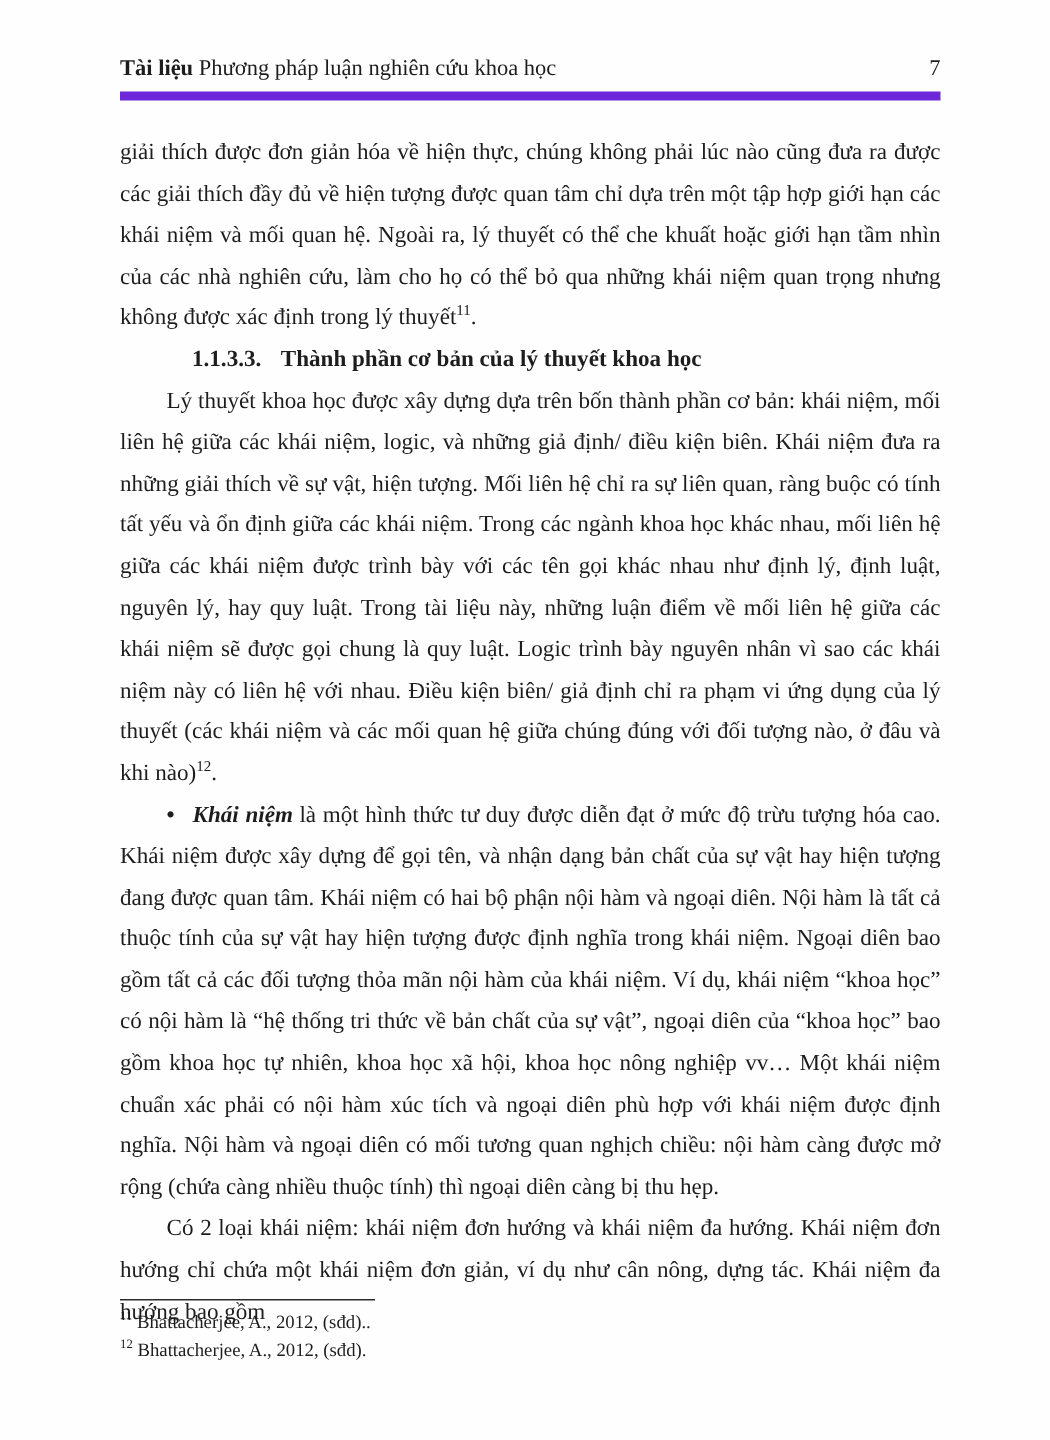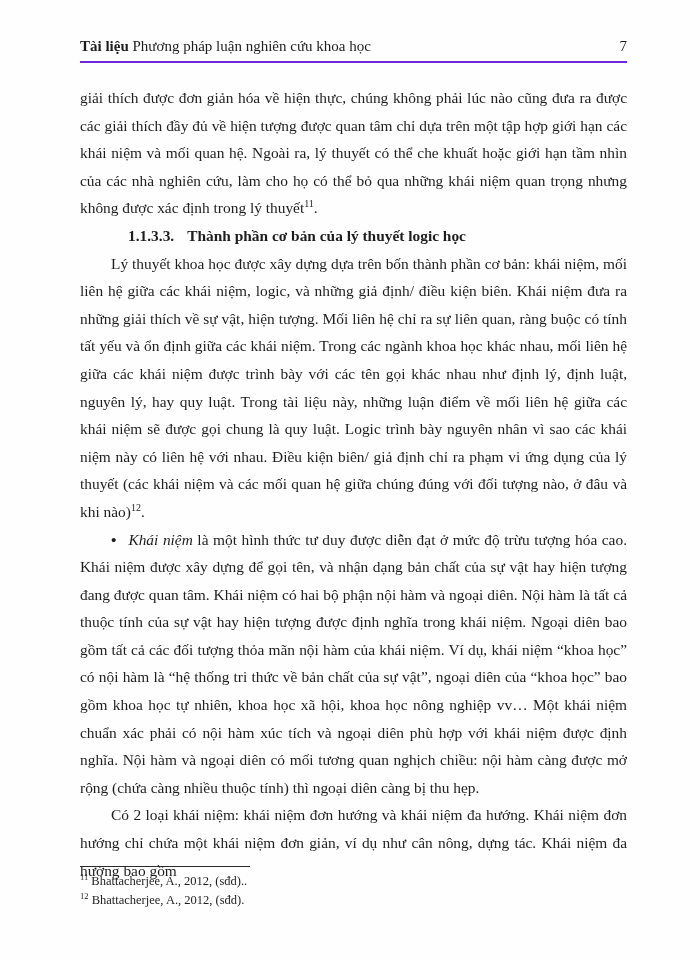--- a/index.html
+++ b/index.html
@@ -19,37 +19,37 @@
     right: 73px;
     top: 36px;
   }
   .page-header {
     display: flex;
     justify-content: space-between;
     align-items: flex-end;
     font-size: 15px;
     line-height: 20px;
     padding-bottom: 5px;
-    border-bottom: 2px solid #6d28d9;
+    border-bottom: 6px solid #6d28d9;
   }
   .page-header .doc-label { font-weight: bold; }
   .page-header .doc-title { white-space: pre; }
   .doc-body {
     margin-top: 21px;
     font-size: 15.4px;
     line-height: 27.6px;
     text-align: justify;
   }
   .doc-body p { margin: 0; }
   p.indent { text-indent: 31px; }
   p.heading { font-weight: bold; text-align: left; }
   p.heading .h-num { margin-right: 13px; margin-left: 48px; }
   .bullet { font-weight: bold; margin-right: 12px; }
   .run-i { }
-  .run-bi { font-weight: normal; font-style: italic; margin-top: 24px; }
+  .run-bi { font-weight: bold; font-style: italic; margin-top: 24px; }
   sup {
     font-size: 10px;
     line-height: 0;
     vertical-align: super;
   }
   .footer-area {
     position: absolute;
     left: 80px;
     top: 866px;
     width: 547px;
@@ -72,21 +72,21 @@
   <div class="content">
     <div class="page-header">
       <div>
         <span class="doc-label">Tài liệu</span><span class="doc-title"> Phương pháp luận nghiên cứu khoa học</span>
       </div>
       <span>7</span>
     </div>
 
     <div class="doc-body" id="doc-body">
         <p class="para"><span>giải thích được đơn giản hóa về hiện thực, chúng không phải lúc nào cũng đưa ra được các giải thích đầy đủ về hiện tượng được quan tâm chỉ dựa trên một tập hợp giới hạn các khái niệm và mối quan hệ. Ngoài ra, lý thuyết có thể che khuất hoặc giới hạn tầm nhìn của các nhà nghiên cứu, làm cho họ có thể bỏ qua những khái niệm quan trọng nhưng không được xác định trong lý thuyết</span><sup>11</sup><span>.</span></p>
-        <p class="heading"><span class="h-num">1.1.3.3.</span><span>Thành phần cơ bản của lý thuyết logic học</span></p>
+        <p class="heading"><span class="h-num">1.1.3.3.</span><span>Thành phần cơ bản của lý thuyết khoa học</span></p>
         <p class="para indent"><span>Lý thuyết khoa học được xây dựng dựa trên bốn thành phần cơ bản: khái niệm, mối liên hệ giữa các khái niệm, logic, và những giả định/ điều kiện biên. Khái niệm đưa ra những giải thích về sự vật, hiện tượng. Mối liên hệ chỉ ra sự liên quan, ràng buộc có tính tất yếu và ổn định giữa các khái niệm. Trong các ngành khoa học khác nhau, mối liên hệ giữa các khái niệm được trình bày với các tên gọi khác nhau như định lý, định luật, nguyên lý, hay quy luật. Trong tài liệu này, những luận điểm về mối liên hệ giữa các khái niệm sẽ được gọi chung là quy luật. Logic trình bày nguyên nhân vì sao các khái niệm này có liên hệ với nhau. Điều kiện biên/ giả định chỉ ra phạm vi ứng dụng của lý thuyết (các khái niệm và các mối quan hệ giữa chúng đúng với đối tượng nào, ở đâu và khi nào)</span><sup>12</sup><span>.</span></p>
         <p class="para indent"><span class="bullet">•</span><span class="run-bi">Khái niệm</span><span> là một hình thức tư duy được diễn đạt ở mức độ trừu tượng hóa cao. Khái niệm được xây dựng để gọi tên, và nhận dạng bản chất của sự vật hay hiện tượng đang được quan tâm. Khái niệm có hai bộ phận nội hàm và ngoại diên. </span><span class="run-i">Nội hàm</span><span> là tất cả thuộc tính của sự vật hay hiện tượng được định nghĩa trong khái niệm. </span><span class="run-i">Ngoại diên</span><span> bao gồm tất cả các đối tượng thỏa mãn nội hàm của khái niệm. Ví dụ, khái niệm “khoa học” có nội hàm là “hệ thống tri thức về bản chất của sự vật”, ngoại diên của “khoa học” bao gồm khoa học tự nhiên, khoa học xã hội, khoa học nông nghiệp vv… Một khái niệm chuẩn xác phải có nội hàm xúc tích và ngoại diên phù hợp với khái niệm được định nghĩa. Nội hàm và ngoại diên có mối tương quan nghịch chiều: nội hàm càng được mở rộng (chứa càng nhiều thuộc tính) thì ngoại diên càng bị thu hẹp.</span></p>
         <p class="para indent"><span>Có 2 loại khái niệm: khái niệm đơn hướng và khái niệm đa hướng. Khái niệm đơn hướng chỉ chứa một khái niệm đơn giản, ví dụ như </span><span class="run-i">cân nông</span><span>, </span><span class="run-i">dựng tác</span><span>. Khái niệm đa hướng bao gồm</span></p>
       </div>
   </div>
 
   <div class="footer-area">
     <div class="footnote-separator"></div>
     <div id="footnotes">
         <div class="footnote"><sup>11</sup> Bhattacherjee, A., 2012, (sđd)..</div>

